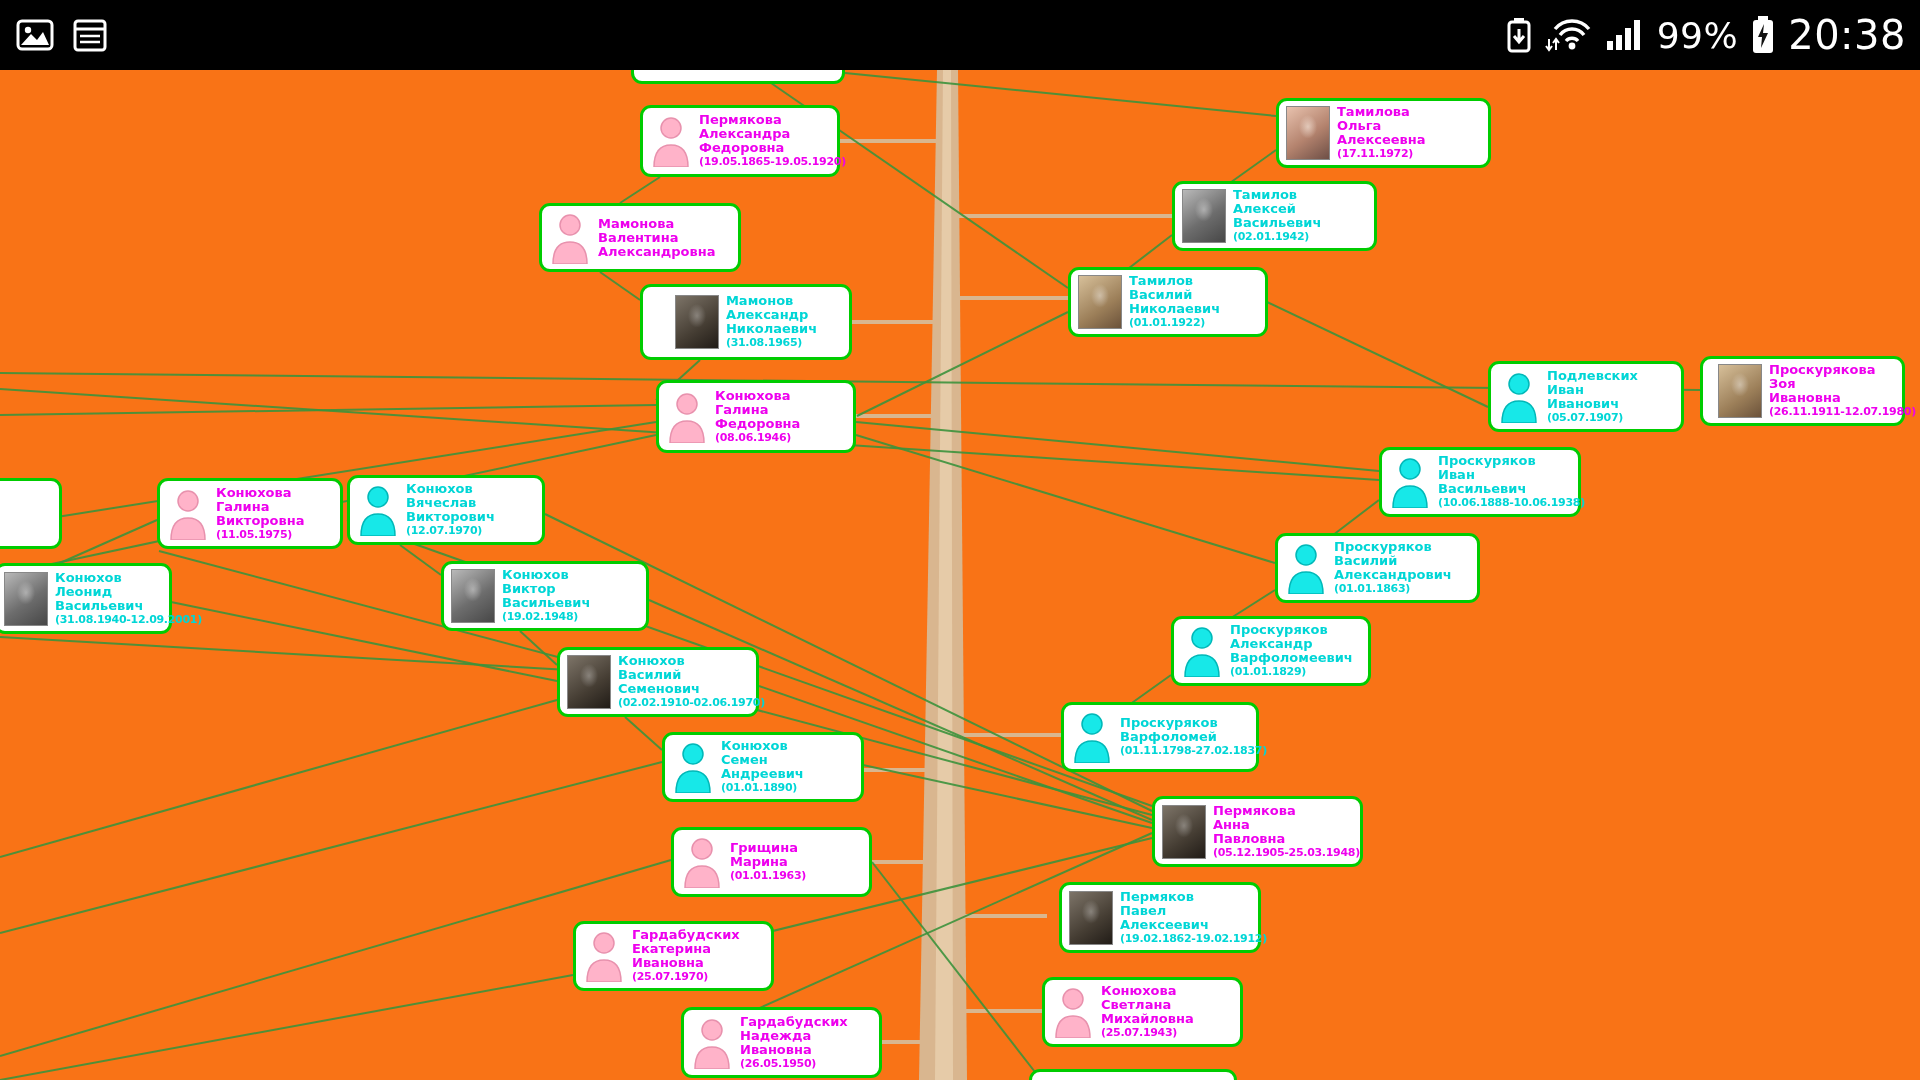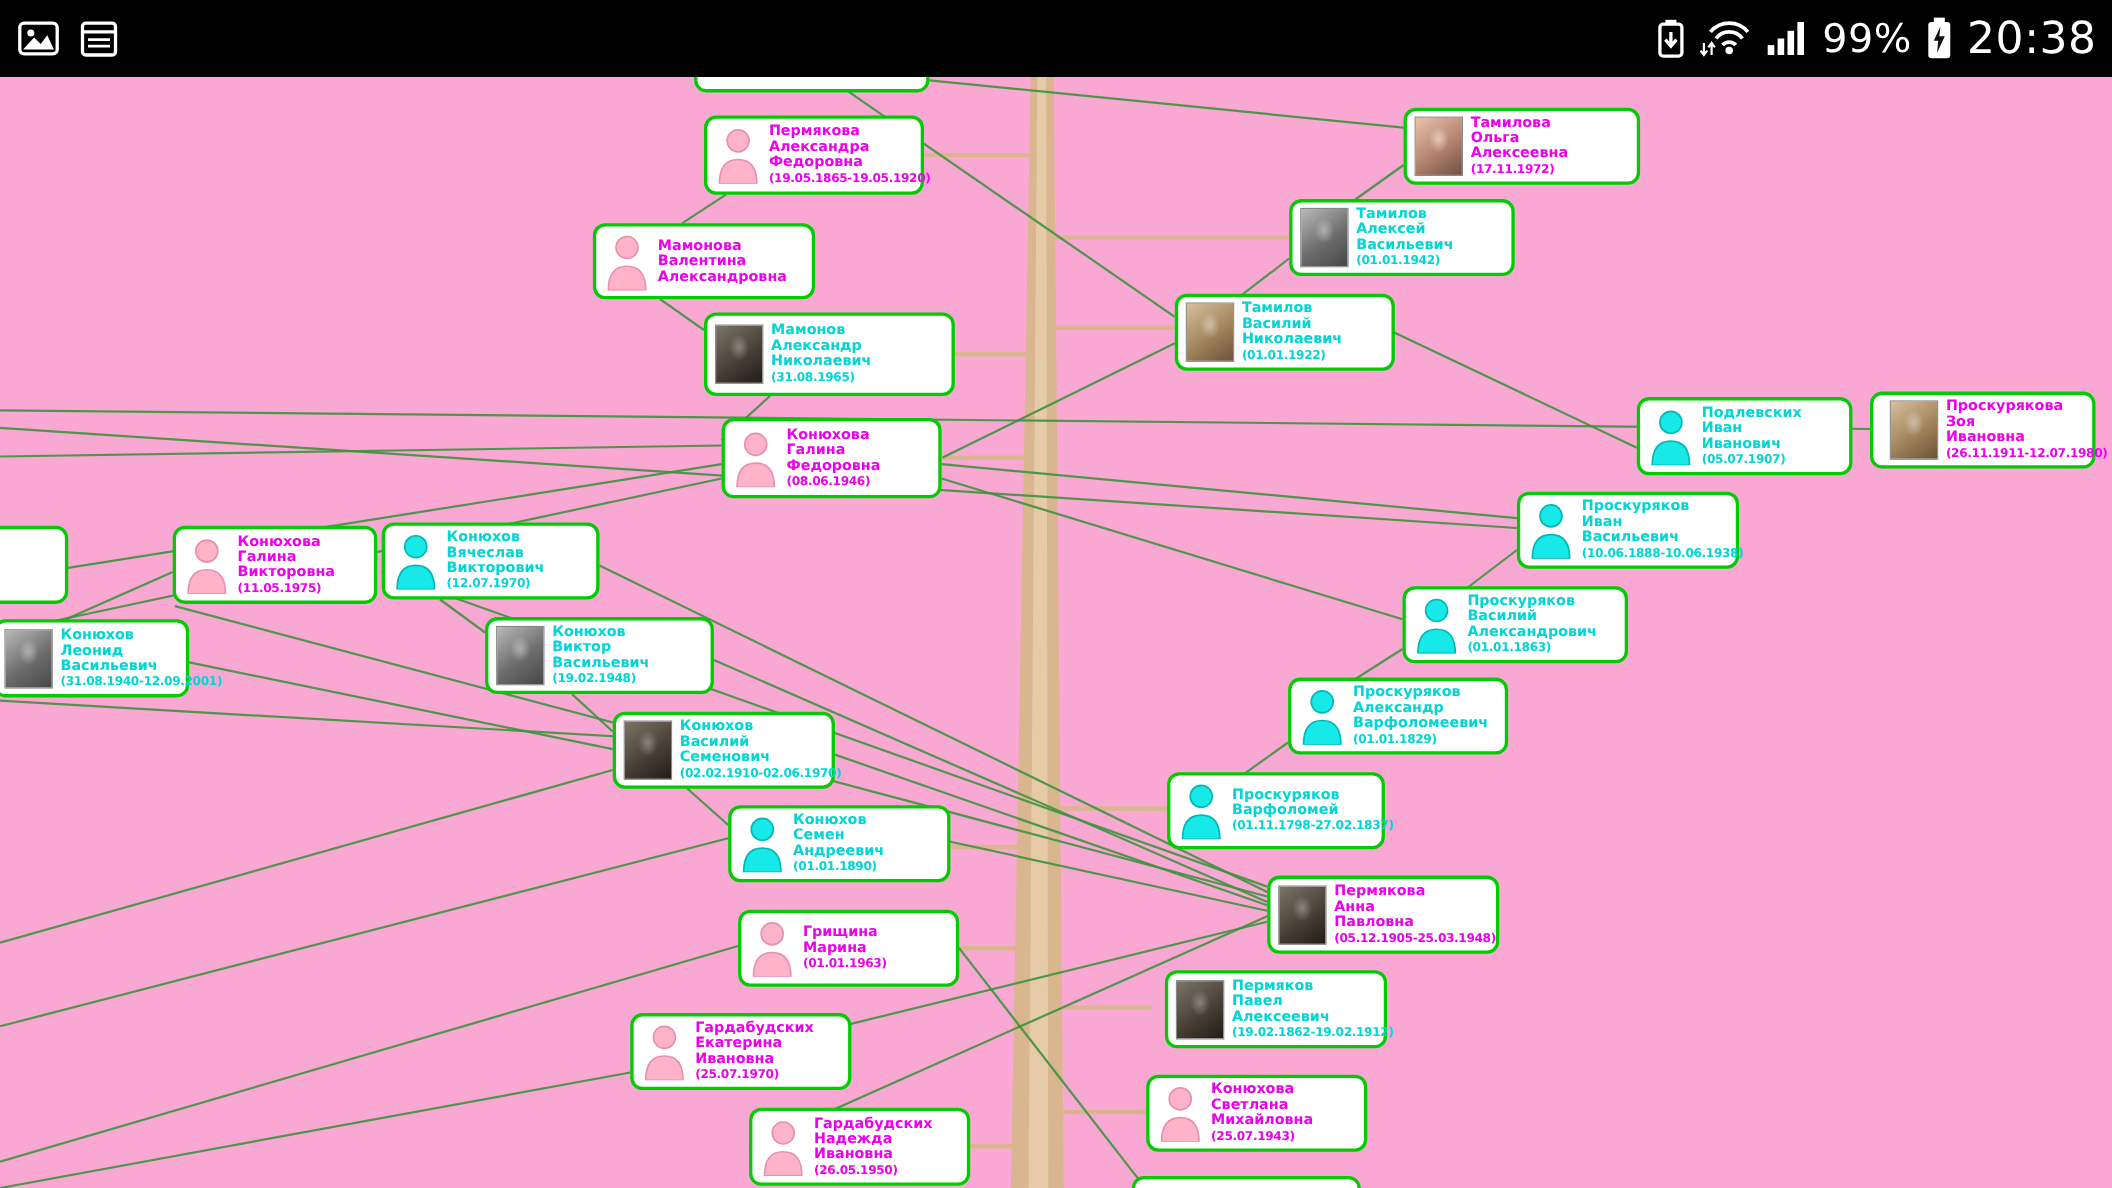--- a/index.html
+++ b/index.html
@@ -12,21 +12,21 @@
   
   .statusbar{position:absolute;left:0;top:0;width:1920px;height:70px;background:var(--sb);
     display:flex;justify-content:space-between;align-items:center;padding:0 14px;box-sizing:border-box;z-index:10;}
   .sb-left{display:flex;align-items:center;gap:14px;}
   .sb-right{display:flex;align-items:center;gap:12px;}
   .sb-text{color:#fff;font-size:36px;font-weight:400;letter-spacing:.5px;}
   .sb-text.time{font-size:40px;}
   .sb-icon{display:inline-flex;align-items:center;justify-content:center;}
 
   
-  #canvas{position:absolute;left:0;top:70px;width:1920px;height:1010px;background:#f9a8d4;overflow:hidden;}
+  #canvas{position:absolute;left:0;top:70px;width:1920px;height:1010px;background:#f97316;overflow:hidden;}
   #lines{position:absolute;left:0;top:0;z-index:0;}
 
   
   .card{position:absolute;z-index:2;background:#fff;border:3px solid var(--green);border-radius:11px;
     display:flex;align-items:center;gap:7px;padding:4px 7px;box-sizing:border-box;cursor:pointer;}
   .card .txt{line-height:14px;}
   .card .nm{font-size:13px;font-weight:bold;white-space:pre-line;}
   .card .dt{font-size:11px;font-weight:bold;white-space:nowrap;letter-spacing:-0.3px;}
   .card.female .nm,.card.female .dt{color:var(--female);}
   .card.male .nm,.card.male .dt{color:var(--male);}
@@ -179,21 +179,21 @@
     <circle cx="20" cy="13" r="10" fill="#ffb3c9" stroke="#e891ad" stroke-width="1.5"></circle>
     <path d="M3 52 Q3 30 20 30 Q37 30 37 52 Z" fill="#ffb3c9" stroke="#e891ad" stroke-width="1.5"></path>
   </svg>
         <div class="txt">
           <div class="nm">Мамонова
 Валентина
 Александровна</div>
           <div class="dt"></div>
         </div>
       </div>
-      <div class="card male" style="left: 640px; top: 214px; width: 228px; min-height: 76px;">
+      <div class="card male" style="left: 640px; top: 214px; width: 212px; min-height: 76px; justify-content: center;">
         <div class="photo tone-dark"></div>
         <div class="txt">
           <div class="nm">Мамонов
 Александр
 Николаевич</div>
           <div class="dt">(31.08.1965)</div>
         </div>
       </div>
       <div class="card female" style="left: 656px; top: 310px; width: 200px; min-height: 73px;">
         <svg class="sil" viewBox="0 0 40 52" width="42" height="52">
@@ -215,21 +215,21 @@
 Алексеевна</div>
           <div class="dt">(17.11.1972)</div>
         </div>
       </div>
       <div class="card male" style="left: 1172px; top: 111px; width: 205px; min-height: 70px;">
         <div class="photo tone-gray"></div>
         <div class="txt">
           <div class="nm">Тамилов
 Алексей
 Васильевич</div>
-          <div class="dt">(01.01.1942)</div>
+          <div class="dt">(02.01.1942)</div>
         </div>
       </div>
       <div class="card male" style="left: 1068px; top: 197px; width: 200px; min-height: 66px;">
         <div class="photo tone-sepia"></div>
         <div class="txt">
           <div class="nm">Тамилов
 Василий
 Николаевич</div>
           <div class="dt">(01.01.1922)</div>
         </div>

